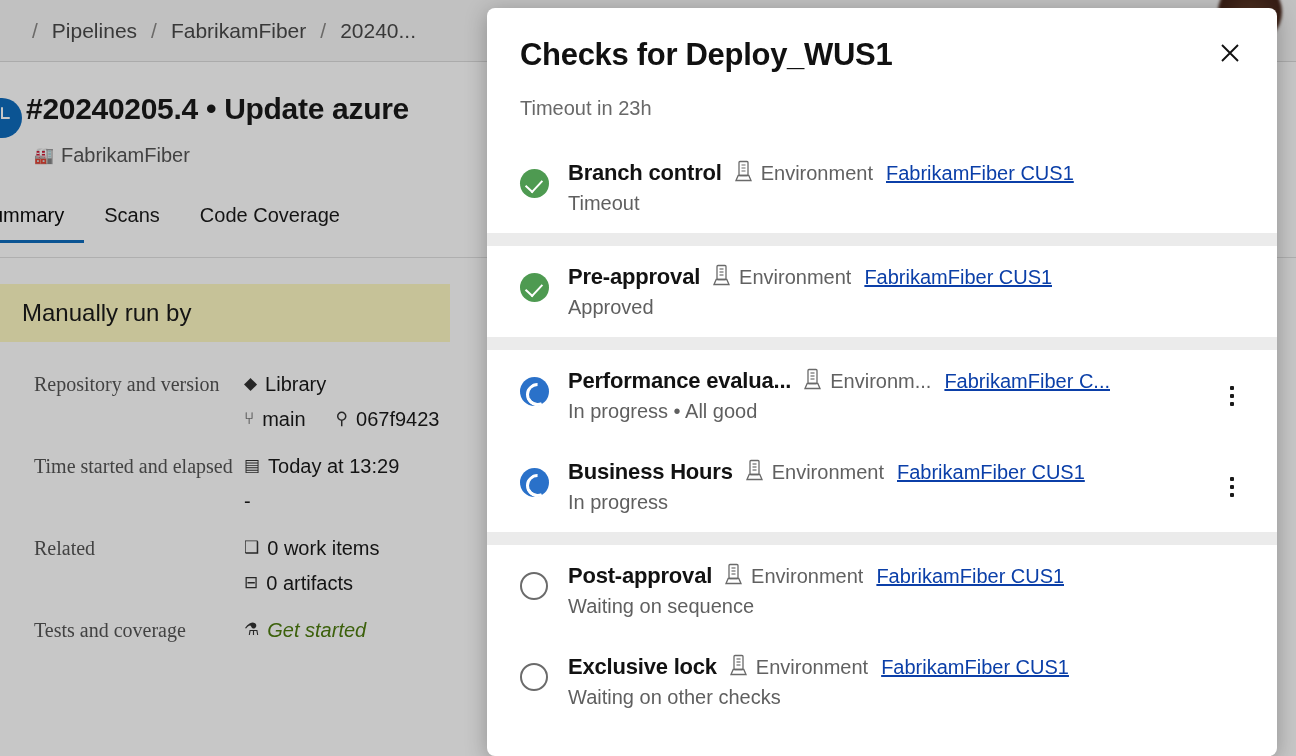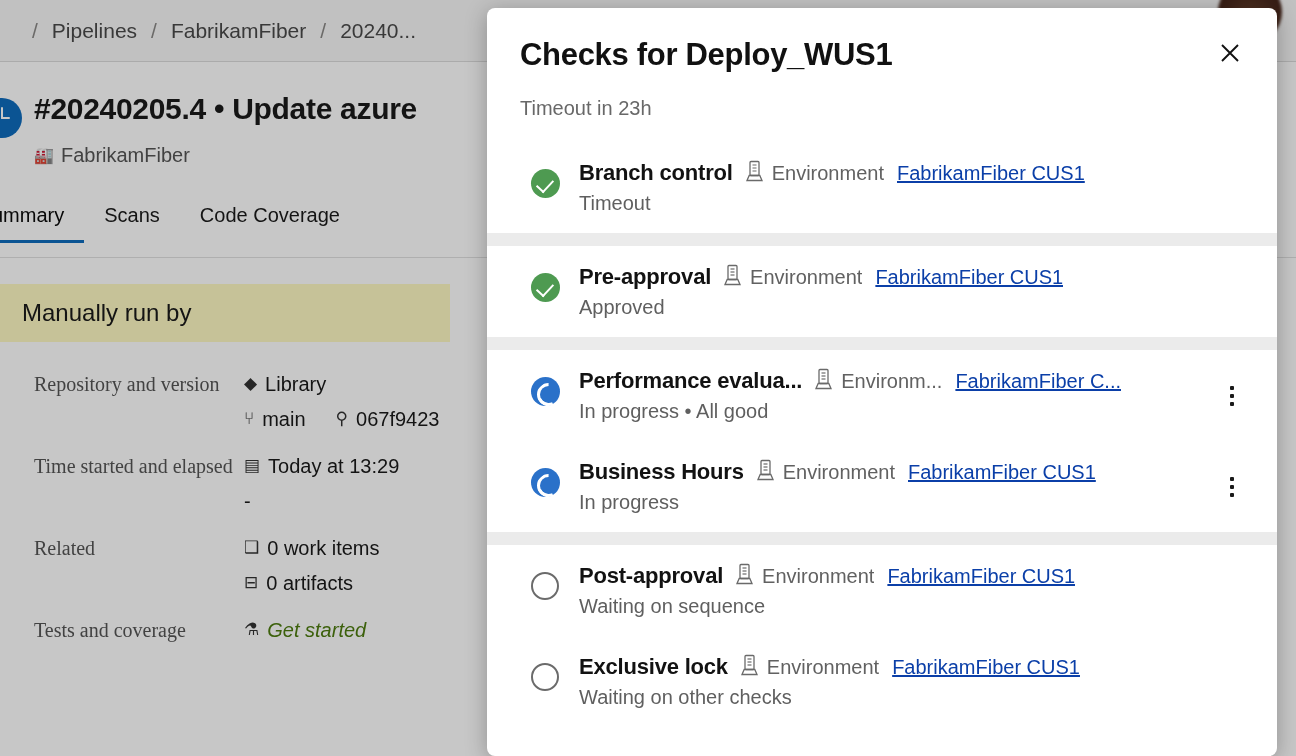--- a/index.html
+++ b/index.html
@@ -23,21 +23,21 @@
     padding-left: 18px;
   }
   .bc-sep { color: #8a8886; font-size: 21px; margin: 0 14px; }
   .bc-item { color: #4a4a4a; font-size: 21px; }
   .bg-divider {
     position: absolute; left: 0; top: 61px; width: 1296px; height: 1px;
     background: #dcdcdc;
   }
 
   .run-header { position: absolute; left: 0; top: 92px; width: 760px; }
-  .run-title-row { display: flex; align-items: flex-start; gap: 12px; }
+  .run-title-row { display: flex; align-items: flex-start; gap: 4px; }
   .run-status-icon {
     width: 40px; height: 40px; border-radius: 50%;
     background: #0f6cbd; flex: 0 0 auto;
     position: relative; margin-left: -18px; margin-top: 6px;
   }
   .run-status-icon::before {
     content: ""; position: absolute;
     left: 19px; top: 9px; width: 2px; height: 12px;
     background: #fff; border-radius: 1px;
   }
@@ -142,21 +142,21 @@
     cursor: pointer; background: transparent; border: none;
   }
   .modal-close svg { display: block; }
 
   .checks-list { margin-top: 22px; }
   .check-group { background: #ffffff; }
   .group-sep { height: 13px; background: #ebebeb; }
 
   .check-row {
     display: flex; align-items: flex-start;
-    padding: 18px 20px 18px 44px;
+    padding: 18px 20px 18px 33px;
     min-height: 84px;
     position: relative;
   }
   .check-icon-wrap {
     width: 46px; flex: 0 0 auto;
     display: flex; justify-content: flex-start; align-items: center;
     padding-top: 9px;
   }
 
   

